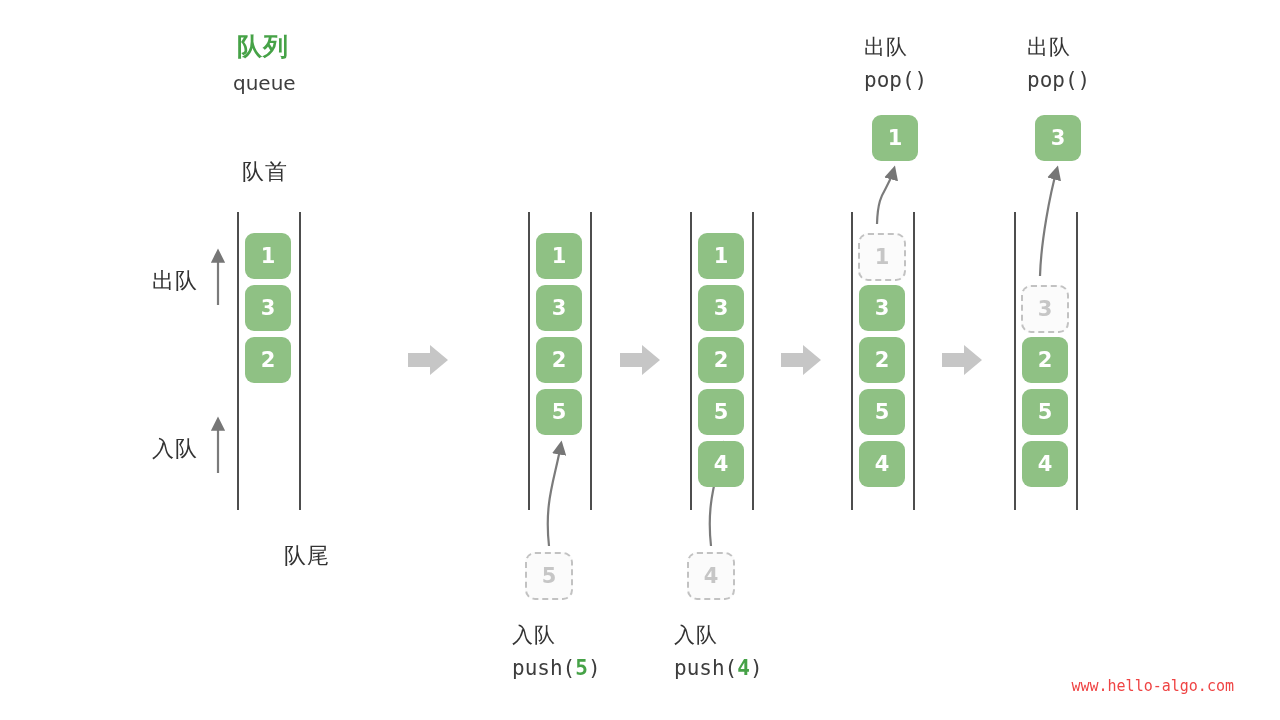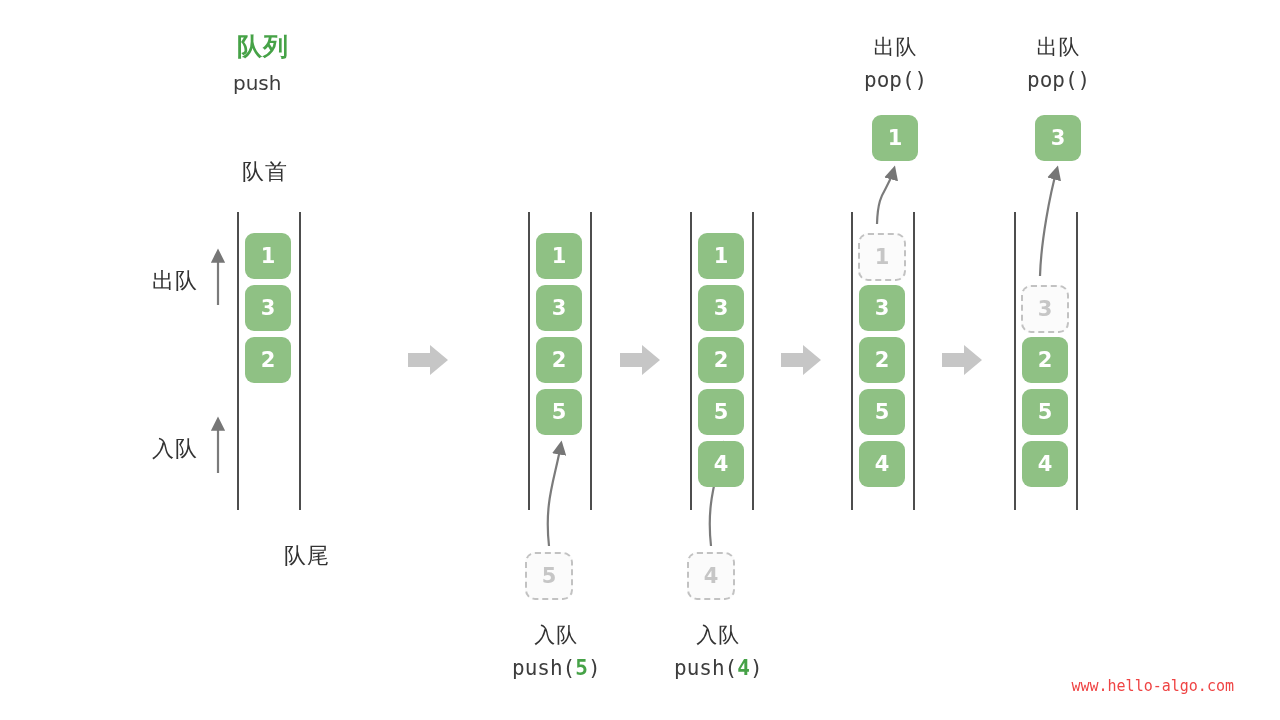--- a/index.html
+++ b/index.html
@@ -5,21 +5,20 @@
   html, body {
     margin: 0; padding: 0;
     width: 1280px; height: 720px;
     background: #ffffff;
     font-family: "Liberation Sans", "DejaVu Sans", sans-serif;
   }
   #canvas {
     position: relative;
     width: 1280px; height: 720px;
     overflow: hidden;
-    text-align: center;
   }
   .abs { position: absolute; }
 
   .title-zh {
     font-size: 25px; font-weight: 700; color: #46a247;
     left: 237px; top: 30px; letter-spacing: 1px;
   }
   .title-en {
     font-size: 20px; color: #3d3d3d;
     left: 233px; top: 71px;
@@ -75,21 +74,21 @@
     position: absolute; left: 0; top: 0;
     pointer-events: none;
   }
 </style>
 </head>
 <body>
 
 <div id="canvas">
 
   <div class="abs title-zh">队列</div>
-  <div class="abs title-en">push</div>
+  <div class="abs title-en">queue</div>
 
   <div class="abs side-label lbl-front">队首</div>
   <div class="abs side-label lbl-rear">队尾</div>
   <div class="abs side-label lbl-dequeue">出队</div>
   <div class="abs side-label lbl-enqueue">入队</div>
 
   <svg id="overlay" width="1280" height="720">
     <defs>
       <marker id="ah" viewBox="0 0 10 10" refX="7.5" refY="5" markerWidth="6.5" markerHeight="6.5" orient="auto-start-reverse">
         <path d="M0,0 L10,5 L0,10 z" fill="#767676"></path>

